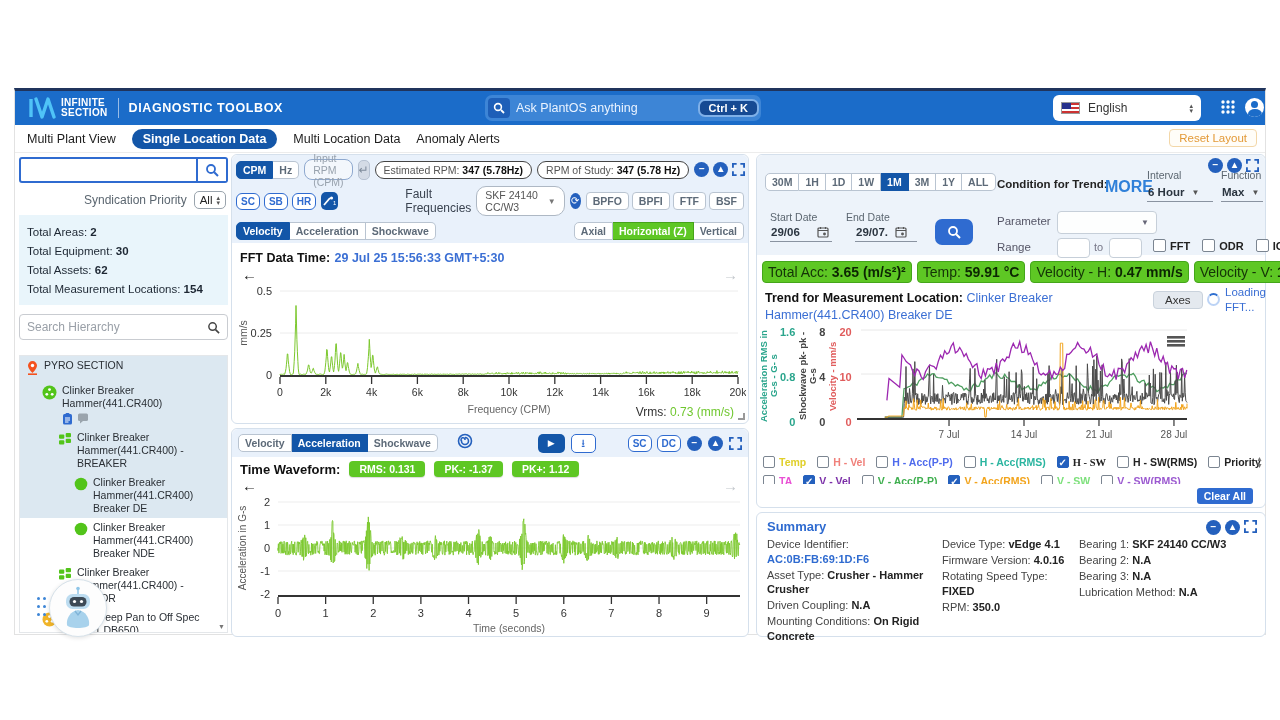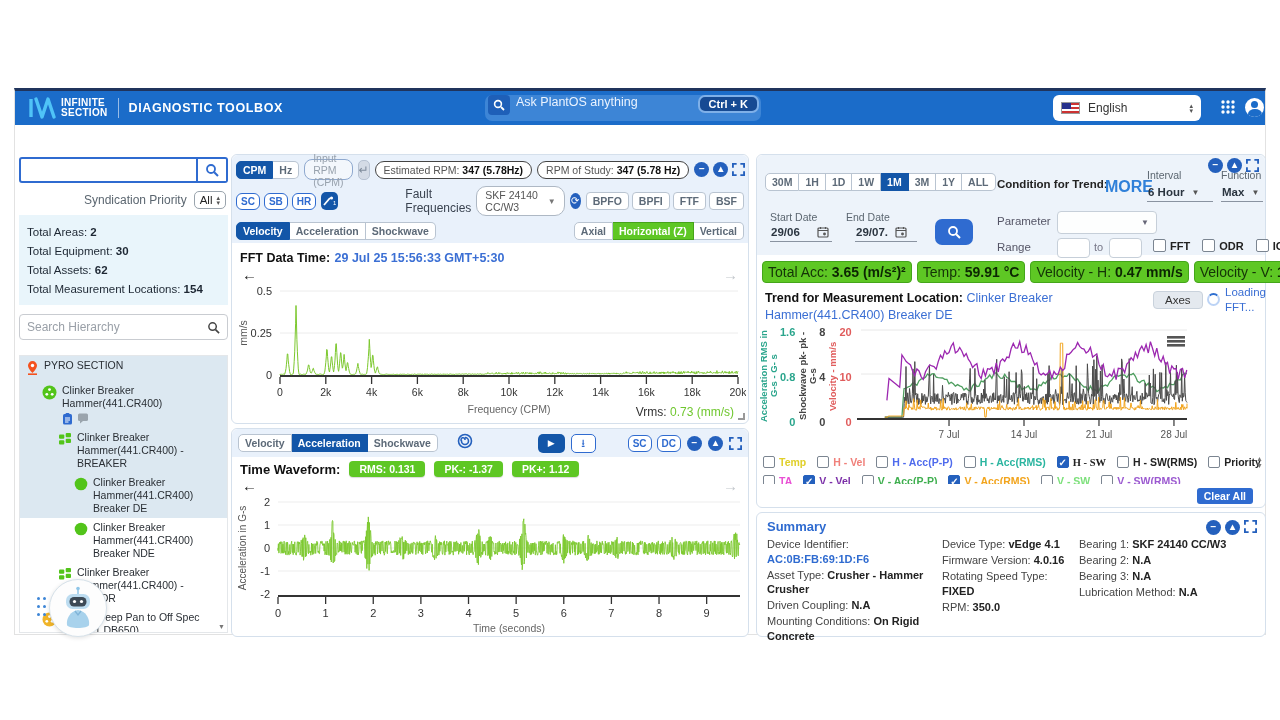--- a/index.html
+++ b/index.html
@@ -5,21 +5,21 @@
   * { margin:0; padding:0; box-sizing:border-box; }
   html,body { width:1280px; height:720px; background:#ffffff; font-family:"Liberation Sans",sans-serif; overflow:hidden; }
   .app { position:absolute; left:14px; top:88px; width:1252px; height:547px; background:#fff; border:1px solid #e2e2e2; border-top:3px solid #20345c; }
 
   
   .hdr { position:relative; height:34px; background:#1b6cc9; display:flex; align-items:center; padding:0 8px; }
   .logoMark { width:28px; height:22px; margin-left:6px; }
   .logoTxt { color:#fff; font-weight:bold; font-size:10px; line-height:10px; margin-left:4px; letter-spacing:.3px; }
   .hdrDiv { width:1px; height:20px; background:rgba(255,255,255,.55); margin:0 10px; }
   .appTitle { color:#fff; font-weight:bold; font-size:12.5px; letter-spacing:.6px; }
-  .hdrSearch { position:absolute; left:470px; top:4px; width:276px; height:26px; background:#3d85d6; border-radius:7px; display:flex; align-items:flex-start; }
+  .hdrSearch { position:absolute; left:470px; top:4px; width:276px; height:26px; background:#3d85d6; border-radius:7px; display:flex; align-items:center; }
   .hdrSearchIcon { width:22px; height:20px; background:#1e5fb8; border-radius:4px; margin:0 6px 0 3px; display:flex; align-items:center; justify-content:center; }
   .hdrSearchTxt { color:#eaf3ff; font-size:12.5px; flex:1; }
   .ctrlK { background:#164a93; border:2px solid #7fb0e8; color:#fff; font-weight:bold; font-size:11px; border-radius:7px; padding:1px 9px; margin-right:2px; }
   .langBox { position:absolute; left:1038px; top:4px; width:148px; height:26px; background:#fff; border-radius:6px; display:flex; align-items:center; padding:0 8px; gap:8px; }
   .flag { position:relative; width:19px; height:12px; background:repeating-linear-gradient(#c33 0 2px,#fff 2px 4px); border:1px solid #999; }
   .flag:before { content:""; position:absolute; left:0; top:0; width:9px; height:6px; background:#27318c; }
   .langTxt { font-size:12px; color:#333; flex:1; }
   .udChev { display:flex; flex-direction:column; line-height:5px; font-size:7px; color:#555; }
   .appsIcon { position:absolute; left:1204px; top:7px; }
   .avatarIcon { position:absolute; left:1230px; top:7px; width:19px; height:19px; background:#fff; border-radius:50%; overflow:hidden; }
@@ -191,20 +191,29 @@
             <circle cx="14" cy="14" r="1.7"></circle>
           </g>
       </svg>
     </span>
     <span class="avatarIcon">
         <span class="avHead"></span>
         <span class="avBody"></span>
       </span>
   </div>
 
+  <div class="tabs">
+    <div id="tabsWrap" style="display:flex;align-items:center;gap:16px;">
+        <span class="tab">Multi Plant View</span>
+        <span class="tab active">Single Location Data</span>
+        <span class="tab">Multi Location Data</span>
+        <span class="tab">Anomaly Alerts</span>
+      </div>
+    <button class="resetBtn">Reset Layout</button>
+  </div>
 
   <div class="sidebar">
     <div class="sbSearchRow">
       <input class="sbSearchInput" style="">
       <span class="sbSearchBtn">
         <svg width="14" height="14" viewBox="0 0 14 14">
             <circle cx="6" cy="6" r="4" fill="none" stroke="#2f6bd0" stroke-width="1.8"></circle>
             <path d="M9.2 9.2 L13 13" stroke="#2f6bd0" stroke-width="2"></path>
           </svg>
       </span>

